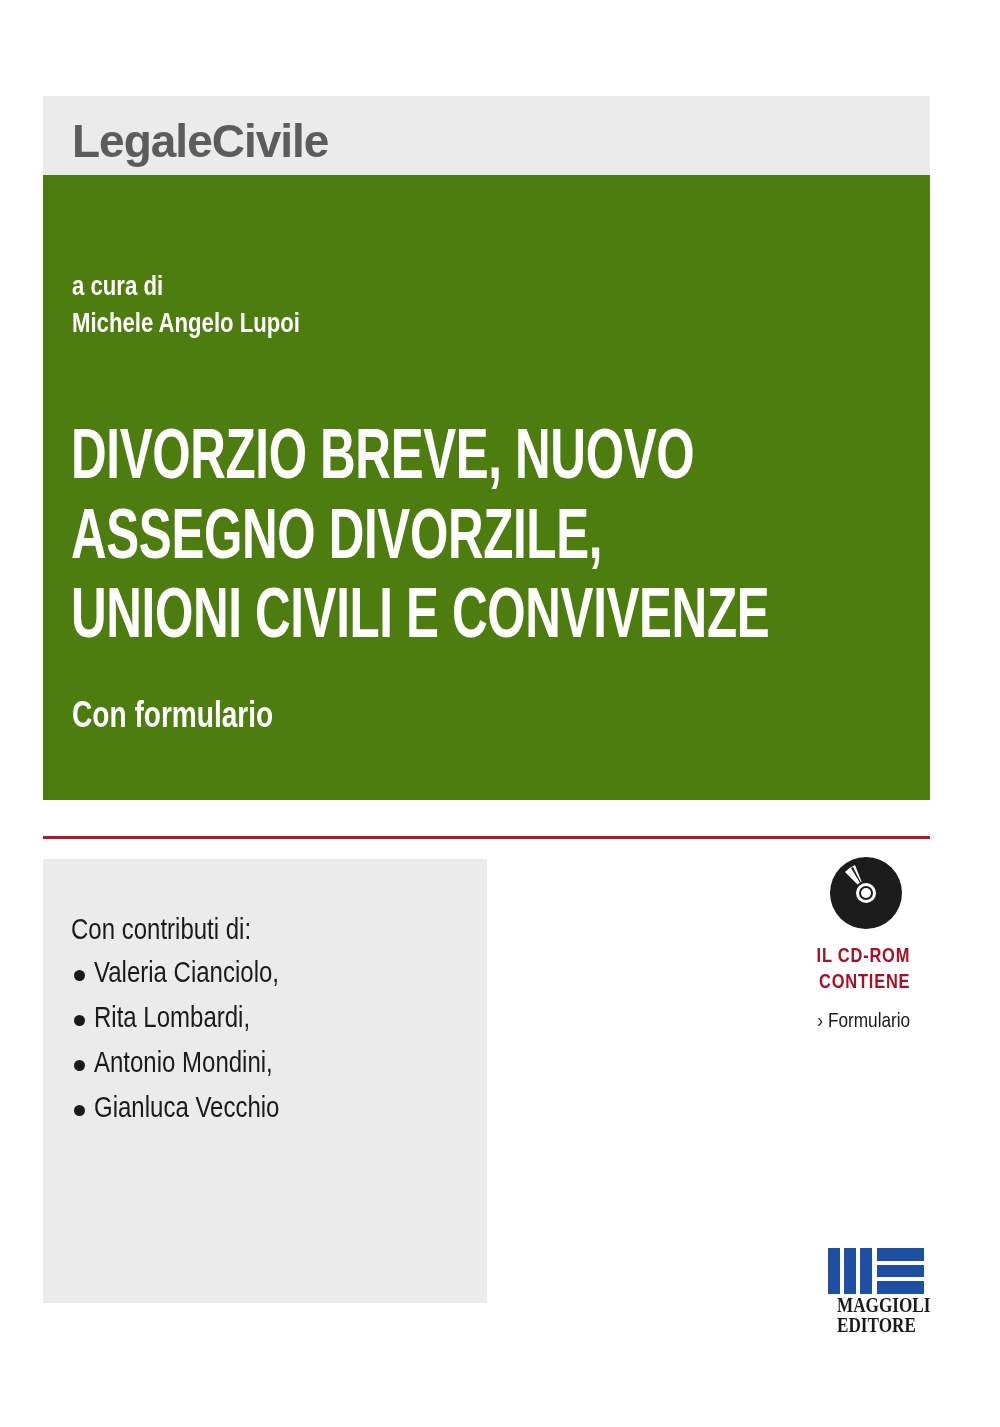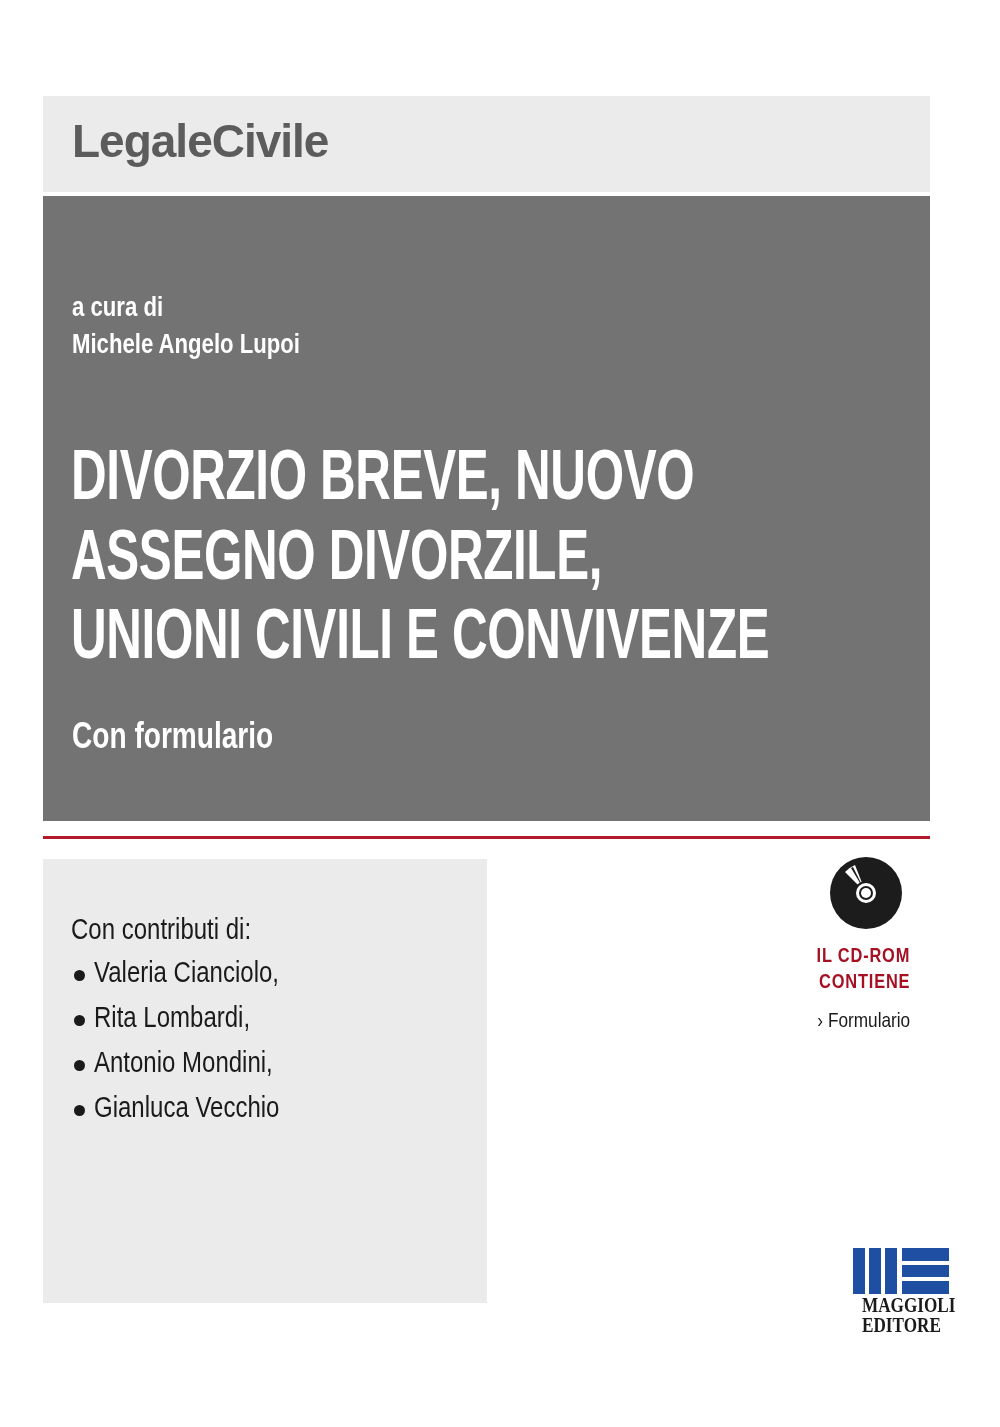--- a/index.html
+++ b/index.html
@@ -33,23 +33,23 @@
       font-family: "Liberation Sans", sans-serif;
       font-weight: bold;
       font-size: 46px;
       letter-spacing: -1px;
       color: #5c5c5c;
       white-space: nowrap;
       line-height: 1;
     }
     .title-panel {
       position: absolute;
-      left: 43px; top: 196px;
+      left: 43px; top: 175px;
       width: 887px; height: 625px;
-      background: #737373;
+      background: #4d7c0f;
       color: #ffffff;
     }
     .cond {
       display: inline-block;
       transform-origin: left top;
       white-space: nowrap;
       font-family: "Liberation Sans", sans-serif;
       font-weight: bold;
       line-height: 1;
     }
@@ -153,21 +153,21 @@
       font-family: "Liberation Sans", sans-serif;
       font-size: 21px;
       color: #1a1a1a;
       transform: scaleX(0.82);
       transform-origin: right top;
       white-space: nowrap;
       line-height: 1;
     }
     .publisher-logo {
       position: absolute;
-      left: 851px; top: 1246px;
+      left: 826px; top: 1246px;
       width: 100px; height: 90px;
     }
     .logo-mark {
       position: absolute;
       left: 2px; top: 2px;
       width: 96px; height: 46px;
     }
     .logo-text {
       position: absolute;
       left: 0; width: 100px;

